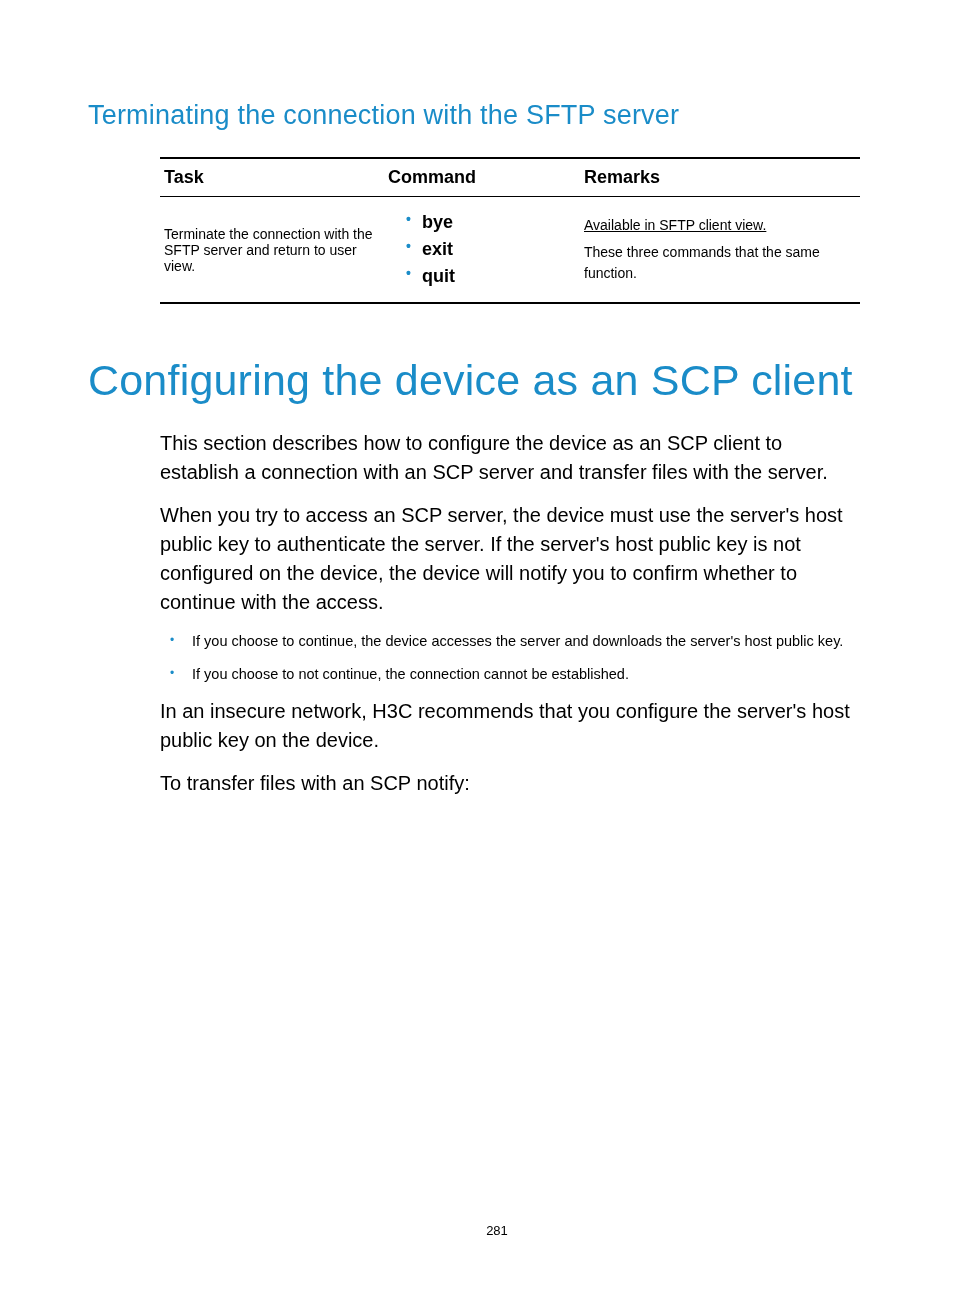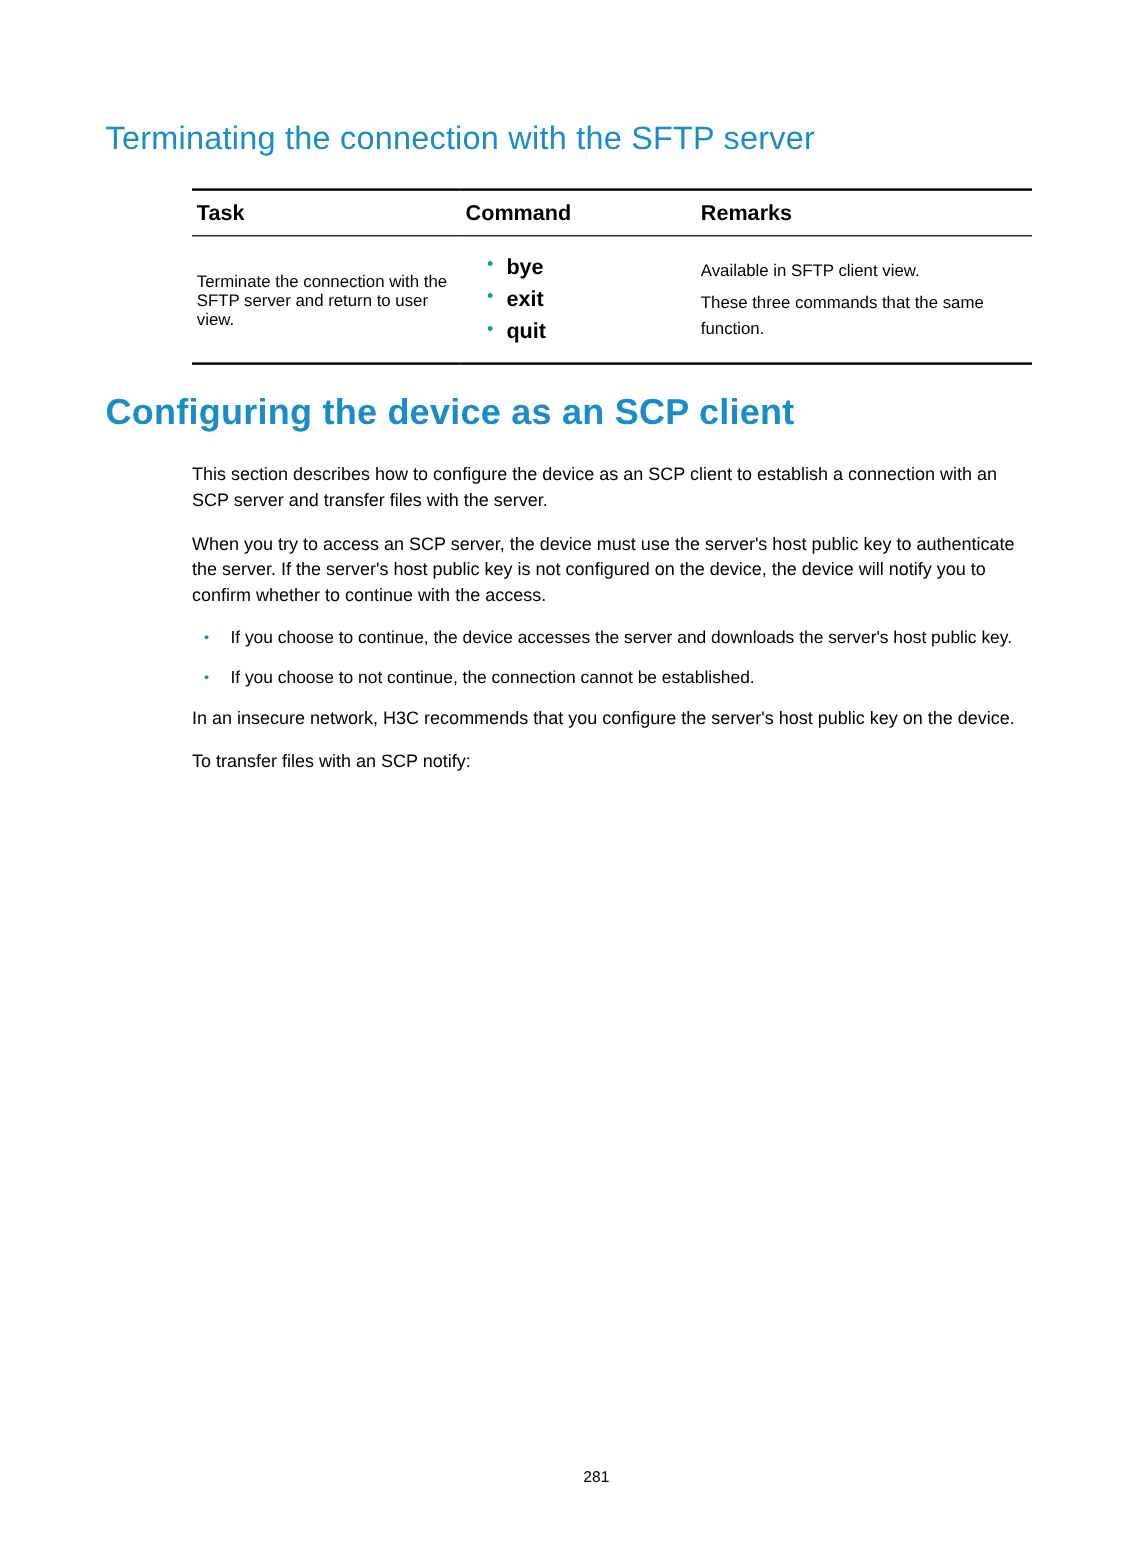--- a/index.html
+++ b/index.html
@@ -15,24 +15,24 @@
       padding: 100px 88px 0 88px;
     }
     .section-heading {
       font-size: 27px;
       font-weight: normal;
       color: #1a8cc8;
       margin-bottom: 26px;
       letter-spacing: 0.2px;
     }
     .main-heading {
-      font-size: 30px;
-      font-weight: bold;
+      font-size: 43px;
+      font-weight: normal;
       color: #1a8cc8;
-      margin-top: 23px;
+      margin-top: 52px;
       margin-bottom: 24px;
       letter-spacing: 0.2px;
     }
     .command-table {
       width: 700px;
       margin-left: 72px;
       border-collapse: collapse;
       margin-bottom: 10px;
     }
     .command-table thead tr {
@@ -73,27 +73,28 @@
       left: 0;
       color: #1a8cc8;
       font-size: 14px;
     }
     .remarks-block {
       font-size: 14px;
       line-height: 1.5;
     }
     .remarks-block div:first-child {
       margin-bottom: 6px;
+      text-decoration: underline;
     }
     .body-content {
       margin-left: 72px;
       width: 700px;
     }
     .body-para {
-      font-size: 15px;
+      font-size: 20px;
       line-height: 1.45;
       margin-bottom: 14px;
     }
     .body-list {
       list-style: none;
       margin-bottom: 12px;
     }
     .body-list li {
       position: relative;
       font-size: 14.5px;

